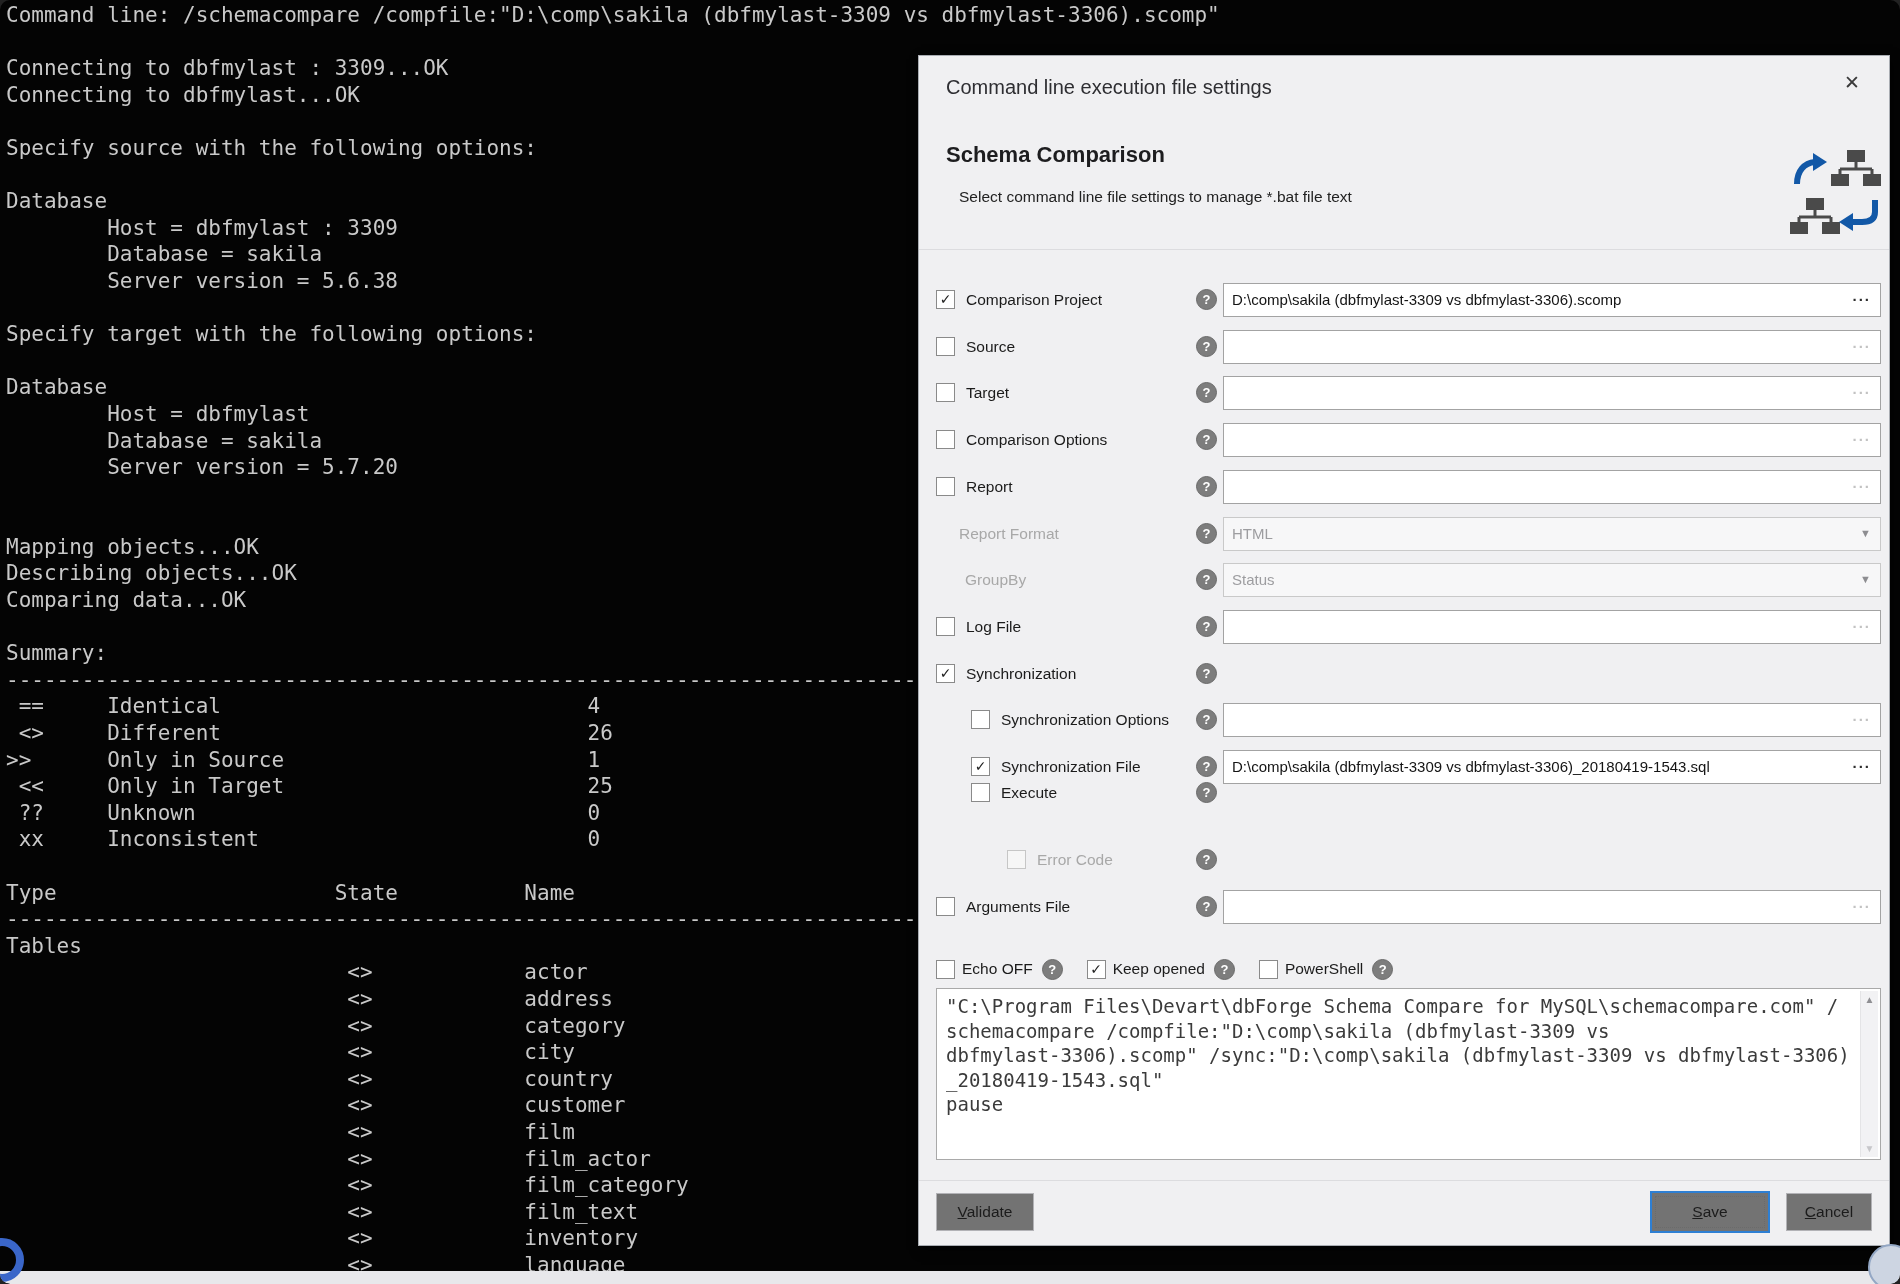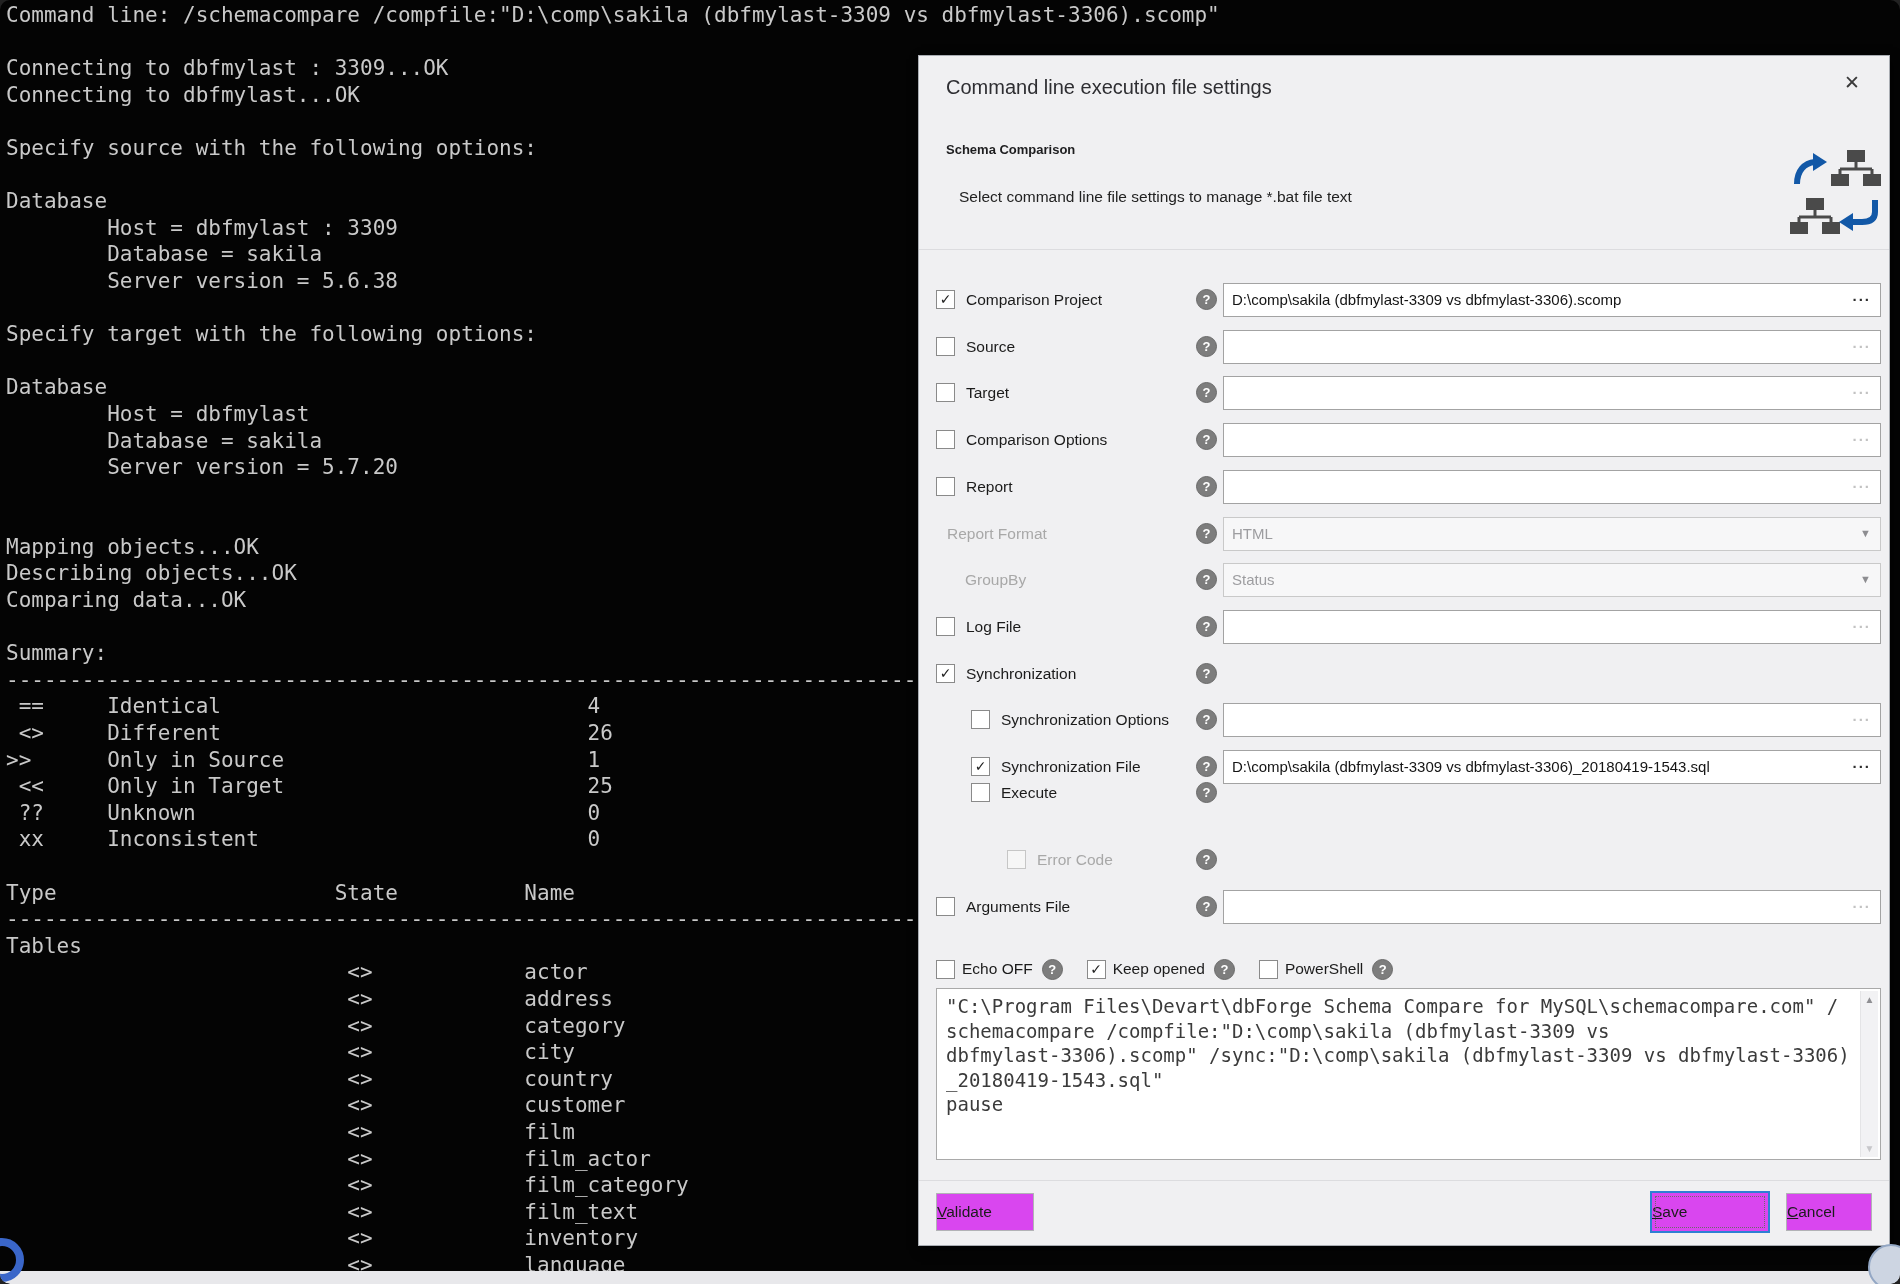--- a/index.html
+++ b/index.html
@@ -9,21 +9,21 @@
   #terminal{position:absolute;left:6px;top:2px;z-index:1;margin:0;
             font-family:"DejaVu Sans Mono",monospace;font-size:21px;line-height:26.6px;
             color:#c9c9c9;white-space:pre;}
   
   #dlg{position:absolute;left:918px;top:55px;width:972px;height:1191px;background:#f0f0f2;
        border:1px solid #a9adb3;box-sizing:border-box;z-index:5;
        box-shadow:3px 4px 10px rgba(0,0,0,.6);}
   #dlg-title{position:absolute;left:27px;top:20px;font-size:20px;color:#2e2e32;}
   #dlg-close{position:absolute;top:12px;right:22px;width:30px;height:30px;text-align:center;
              font-size:19px;line-height:30px;color:#3a3a3a;cursor:pointer;}
-  #banner-heading{position:absolute;left:27px;top:86px;font-size:13px;font-weight:bold;color:#1d1d1f;}
+  #banner-heading{position:absolute;left:27px;top:86px;font-size:22px;font-weight:bold;color:#1d1d1f;}
   #banner-desc{position:absolute;left:40px;top:132px;font-size:15.5px;color:#222;}
   #banner-icon{position:absolute;left:868px;top:92px;}
   .sep{position:absolute;left:0;width:100%;height:1px;background:#dcdcdf;}
   
   .row{position:absolute;left:0;width:100%;height:40px;}
   .cb{width:19px;height:19px;background:#fff;border:1px solid #8a8a8a;box-sizing:border-box;
       font:bold 14px/16px "DejaVu Sans",sans-serif;color:#222;text-align:center;}
   .row .cb{position:absolute;top:10px;}
   .cb.dis{border-color:#c6c6c6;background:#f6f6f6;}
   .lab{position:absolute;top:11px;font-size:15.5px;color:#1b1b1b;white-space:nowrap;}
@@ -49,22 +49,22 @@
   
   #battext{position:absolute;left:17px;top:932px;width:945px;height:172px;background:#fff;
            border:1px solid #a9a9a9;box-sizing:border-box;}
   #battext pre{margin:0;padding:5px 26px 5px 9px;font-family:"DejaVu Sans Mono",monospace;
                font-size:19px;line-height:24.5px;color:#3b3b3b;white-space:pre;}
   #sb{position:absolute;top:2px;right:2px;bottom:2px;width:17px;background:#f2f2f4;
       border-left:1px solid #e4e4e6;}
   #sb .up{position:absolute;top:3px;left:0;width:100%;text-align:center;font-size:10px;color:#8f8f93;}
   #sb .dn{position:absolute;bottom:3px;left:0;width:100%;text-align:center;font-size:10px;color:#c7c7ca;}
   
-  .btn{position:absolute;height:38px;background:#d946ef;border:1px solid #b2b2b6;box-sizing:border-box;
-       font-size:15.5px;color:#1c1c1c;line-height:35px;cursor:pointer;}
+  .btn{position:absolute;height:38px;background:#737373;border:1px solid #b2b2b6;box-sizing:border-box;
+       font-size:15.5px;color:#1c1c1c;text-align:center;line-height:35px;cursor:pointer;}
   #btn-validate{left:17px;top:1137px;width:98px;}
   #btn-save{top:1135px;right:119px;width:120px;height:42px;border:2px solid #2e7fd3;line-height:37px;}
   #btn-save .ring{position:absolute;inset:3px;border:1px dotted #6b6b6b;pointer-events:none;}
   #btn-cancel{top:1137px;right:17px;width:86px;}
   .ak{text-decoration:underline;}
   
   #bottom-strip{position:absolute;left:0;bottom:0;width:100%;height:13px;background:#e8e8eb;
                 border-radius:0 0 10px 10px;z-index:6;}
   #corner-arc{position:absolute;left:-20px;bottom:2px;width:44px;height:44px;border-radius:50%;
               border:8px solid #3a66c9;box-sizing:border-box;background:transparent;z-index:7;}
@@ -202,21 +202,21 @@
         <div class="row" style="top: 410.8px;">
           <span class="cb" style="left: 17px;"></span>
           <span class="lab" style="left: 47px;">Report</span>
           <span class="help">?</span>
           <div class="field">
             <span class="val"></span>
             <span class="dots light">...</span>
           </div>
         </div>
         <div class="row" style="top: 457.5px;">
-          <span class="lab dis" style="left: 28px;">Report Format</span>
+          <span class="lab dis" style="left: 40px;">Report Format</span>
           <span class="help">?</span>
           <div class="field combo">
             <span class="val">HTML</span>
             <span class="arrow">▼</span>
           </div>
         </div>
         <div class="row" style="top: 504.2px;">
           <span class="lab dis" style="left: 46px;">GroupBy</span>
           <span class="help">?</span>
           <div class="field combo">

